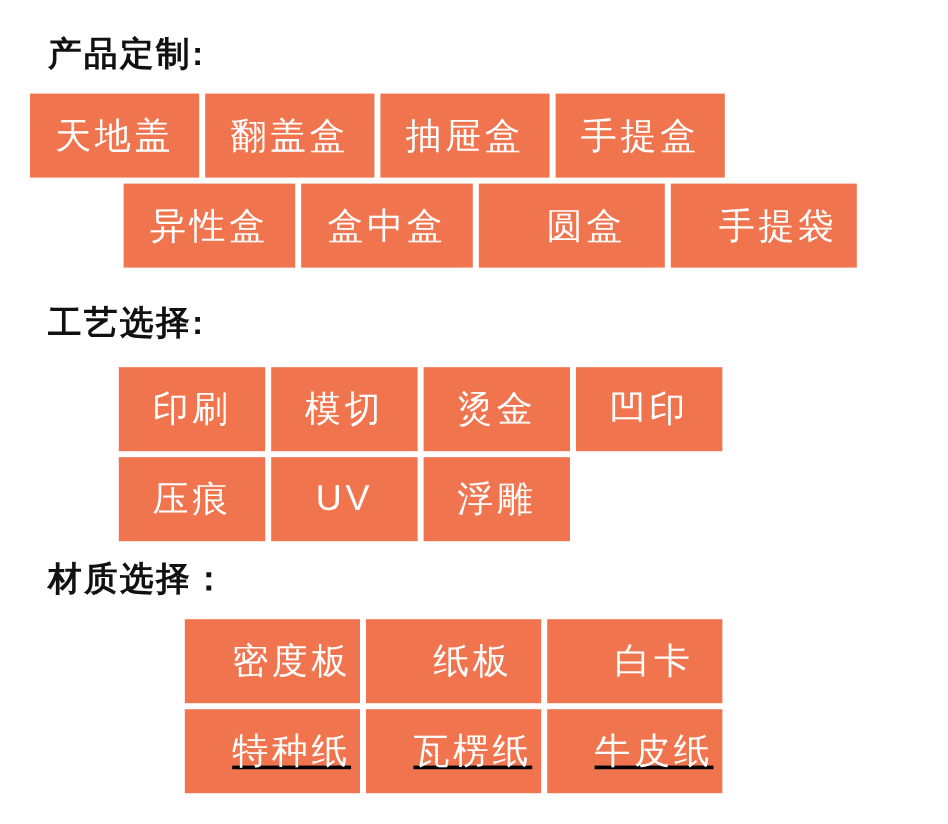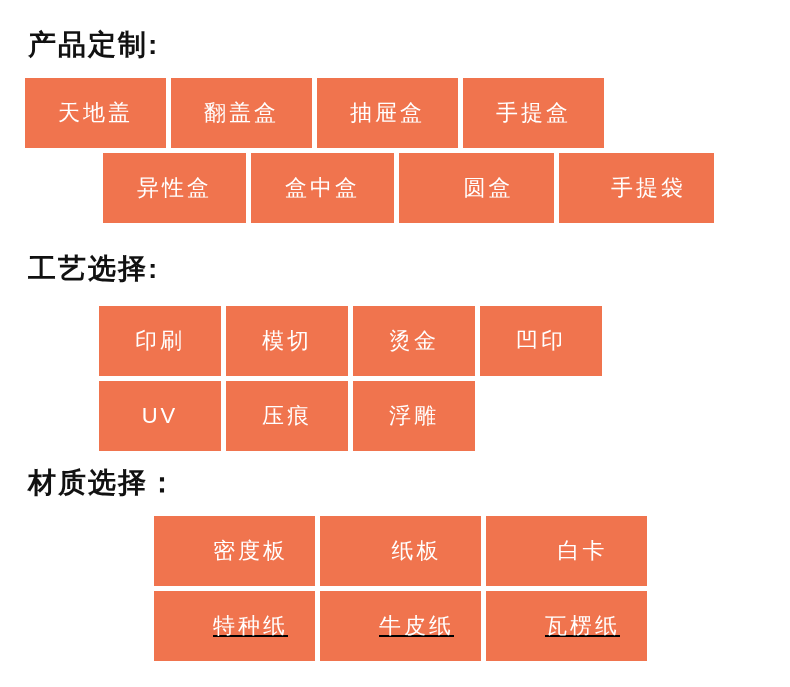--- a/index.html
+++ b/index.html
@@ -6,62 +6,62 @@
   * { box-sizing: border-box; }
   html, body { margin: 0; padding: 0; }
   body {
     width: 790px;
     height: 687px;
     background: #ffffff;
     font-family: "Liberation Sans", sans-serif;
     overflow: hidden;
   }
   .section-title {
-    margin: 0 0 0 28px;
+    margin: 0 0 0 40px;
     font-size: 28px;
     line-height: 34px;
     font-weight: 700;
     color: #111111;
     letter-spacing: 2px;
   }
   .title-1 { margin-top: 28px; }
   .title-2 { margin-top: 29px; }
   .title-3 { margin-top: 15px; }
   .btn-row {
     display: flex;
     gap: 5px;
   }
   .btn {
     height: 70px;
     background: var(--accent);
     color: #ffffff;
     display: flex;
     align-items: center;
     justify-content: center;
-    font-size: 22px;
+    font-size: 30px;
     letter-spacing: 3px;
     font-weight: 400;
     cursor: pointer;
     user-select: none;
   }
   
   .s1r1 { margin: 16px 0 0 25px; }
   .s1r1 .btn { width: 141px; }
   .s1r1 .btn:nth-child(5) { width: 137px; }
   .s1r2 { margin: 5px 0 0 103px; }
   .s1r2 .btn { width: 143px; }
   .s1r2 .btn:nth-child(3), .s1r2 .btn:nth-child(4) { width: 155px; padding-left: 24px; }
   
   .s2r1 { margin: 20px 0 0 99px; }
   .s2r2 { margin: 5px 0 0 99px; }
   .s2r1 .btn, .s2r2 .btn { width: 122px; }
   
   .s3r1 { margin: 16px 0 0 154px; }
   .s3r2 { margin: 5px 0 4px 154px; text-decoration: underline; }
-  .s3r1 .btn, .s3r2 .btn { width: 161px; padding-left: 32px; }
+  .s3r1 .btn, .s3r2 .btn { width: 146px; padding-left: 32px; }
 </style>
 </head>
 <body>
 
 <section>
   <h2 class="section-title title-1">产品定制:</h2>
   <div class="btn-row s1r1">
     <div class="btn">天地盖</div>
     <div class="btn">翻盖盒</div>
     <div class="btn">抽屉盒</div>
@@ -77,31 +77,31 @@
 
 <section>
   <h2 class="section-title title-2">工艺选择:</h2>
   <div class="btn-row s2r1">
     <div class="btn">印刷</div>
     <div class="btn">模切</div>
     <div class="btn">烫金</div>
     <div class="btn">凹印</div>
   </div>
   <div class="btn-row s2r2">
+    <div class="btn">压痕</div>
     <div class="btn">UV</div>
-    <div class="btn">压痕</div>
     <div class="btn">浮雕</div>
   </div>
 </section>
 
 <section>
   <h2 class="section-title title-3">材质选择：</h2>
   <div class="btn-row s3r1">
     <div class="btn">密度板</div>
     <div class="btn">纸板</div>
     <div class="btn">白卡</div>
   </div>
   <div class="btn-row s3r2">
     <div class="btn">特种纸</div>
+    <div class="btn">瓦楞纸</div>
     <div class="btn">牛皮纸</div>
-    <div class="btn">瓦楞纸</div>
   </div>
 </section>
 
 </body></html>

